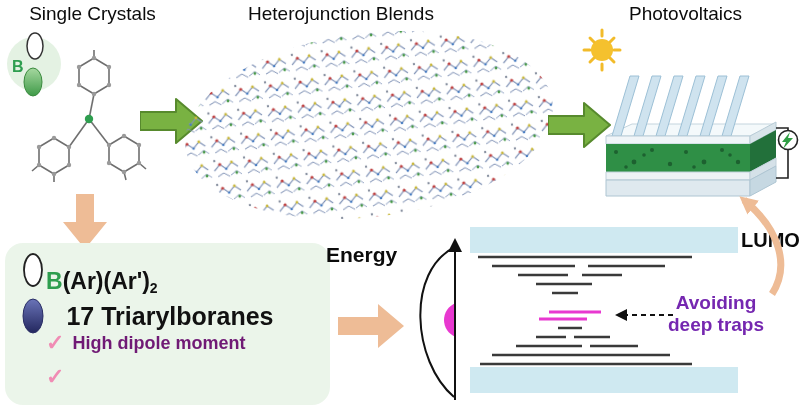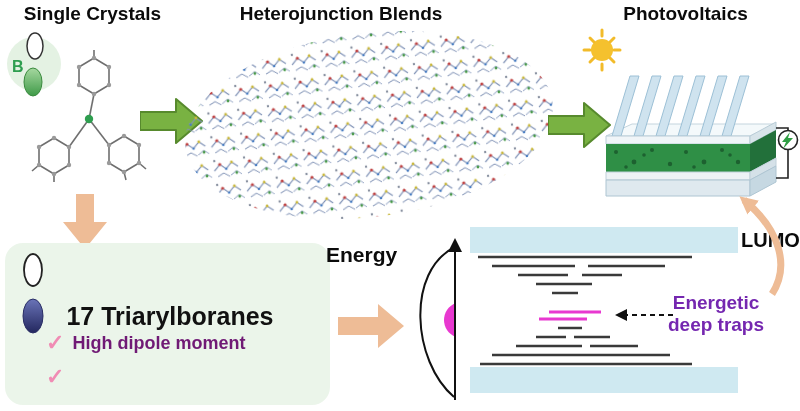--- a/index.html
+++ b/index.html
@@ -1,21 +1,21 @@
 <!DOCTYPE html>
 <html><head>
 <meta charset="utf-8">
 <style>
   html,body{margin:0;padding:0;background:#fff;}
   #figure-canvas{
     position:relative;width:800px;height:411px;background:#ffffff;overflow:hidden;
     font-family:"Liberation Sans",sans-serif;color:#111;
   }
   .abs{position:absolute;}
-  .title{font-weight:bold;font-size:19px;color:#0b0b0b;text-align:center;white-space:nowrap;}
+  .title{font-weight:normal;font-size:19px;color:#0b0b0b;text-align:center;white-space:nowrap;}
   .energy-label{font-weight:bold;font-size:21px;color:#0b0b0b;margin-top:12px;}
   .band{background:#cfe9f1;}
   .band-label{font-weight:bold;font-size:20px;color:#0b0b0b;}
   .purple-note{font-weight:bold;font-size:19px;line-height:1.15;color:#7527b0;text-align:center;}
   .summary-box{background:#ebf5ea;border-radius:18px;}
   .formula{font-weight:bold;font-size:23px;white-space:nowrap;}
   .formula .b{color:#2e9e4f;}
   .formula .sub{font-size:14px;vertical-align:-4px;}
   .count-line{font-weight:bold;font-size:25px;text-align:center;}
   .check-row{display:flex;align-items:center;gap:8px;}
@@ -174,20 +174,23 @@
     <defs>
       <linearGradient id="lobeBlue" x1="0" y1="0" x2="0" y2="1">
         <stop offset="0" stop-color="#6a74b8"></stop>
           <stop offset="1" stop-color="#23275e"></stop>
       </linearGradient>
     </defs>
     <ellipse cx="21" cy="20" rx="9" ry="16" fill="#ffffff" stroke="#222" stroke-width="1.8"></ellipse>
     <ellipse cx="21" cy="66" rx="10" ry="17" fill="url(#lobeBlue)" stroke="#2b2f66" stroke-width="1"></ellipse>
   </svg>
 
+  <div class="abs formula" style="left:46px;top:268px;">
+    <span class="b">B</span><span>(Ar)(Ar')</span><span class="sub">2</span>
+  </div>
 
   <div class="abs count-line" style="left:40px;top:302px;width:260px;">17 Triarylboranes</div>
 
   <div class="abs check-row" style="left:46px;top:332px;">
     <span class="check-glyph">✓</span>
     <span class="check-text">High dipole moment</span>
   </div>
   <div class="abs check-row" style="left:46px;top:366px;">
     <span class="check-glyph">✓</span>
   </div>
@@ -236,21 +239,21 @@
       <line x1="104" y1="15" x2="140" y2="15"></line>
     <line x1="46" y1="24" x2="112" y2="24"></line>
       <line x1="120" y1="24" x2="168" y2="24"></line>
     <line x1="22" y1="33" x2="200" y2="33"></line>
     <line x1="10" y1="42" x2="222" y2="42"></line>
   </svg>
 
   <div class="abs band" style="left:470px;top:367px;width:268px;height:26px;"></div>
 
   <div class="abs purple-note" style="left:640px;top:292px;width:152px;">
-    <span>Energetic</span><br>
+    <span>Avoiding</span><br>
     <span>deep traps</span>
   </div>
 
   <svg class="abs" style="left:714px;top:190px;" width="84" height="122" viewBox="0 0 84 122">
     <defs>
       <marker id="tanhead" markerWidth="18" markerHeight="18" refX="12" refY="9" orient="auto" markerUnits="userSpaceOnUse">
         <path d="M0,0 L18,9 L0,18 Z" fill="#eebc96"></path>
       </marker>
     </defs>
     <path d="M 58,104 C 76,76 66,40 30,10" stroke="#eebc96" stroke-width="7" fill="none" marker-end="url(#tanhead)"></path>

